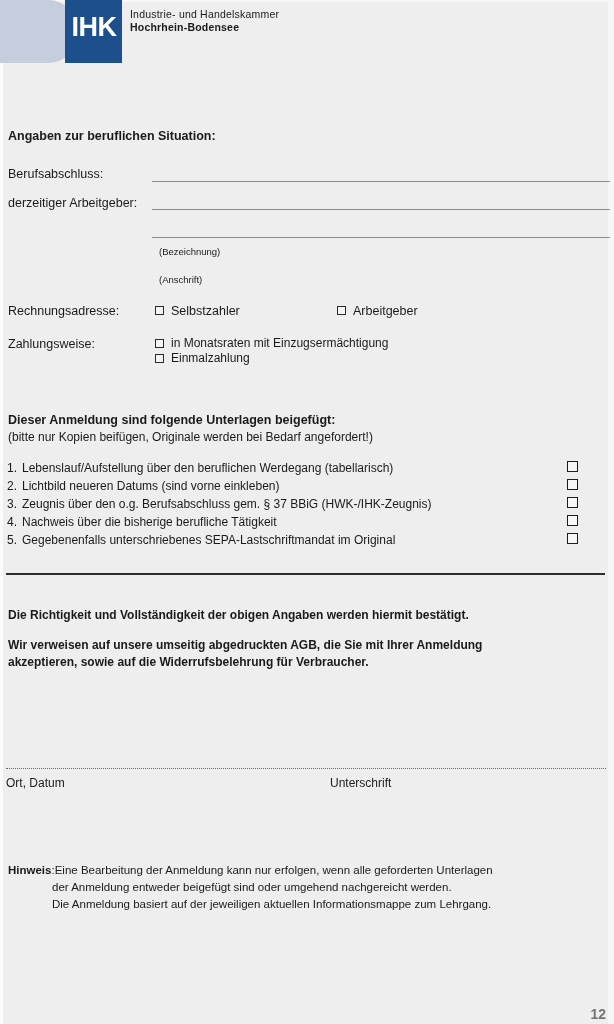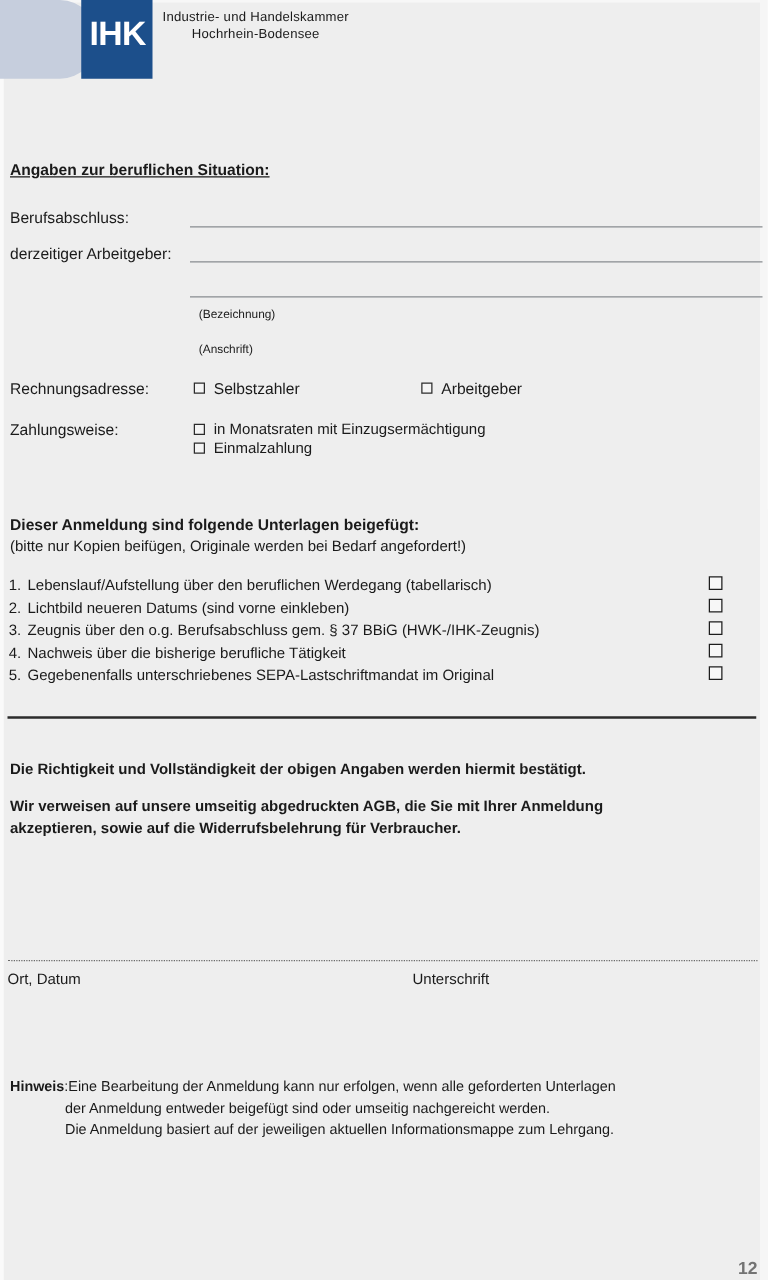--- a/index.html
+++ b/index.html
@@ -78,21 +78,21 @@
   .org-name {
     position: absolute;
     left: 130px;
     top: 8px;
     font-size: 10.5px;
     line-height: 13px;
     color: #1a1a1a;
     font-family: "Liberation Sans", sans-serif;
     letter-spacing: 0.2px;
   }
-  .org-name .l2 { font-weight: normal; text-align: center; }
+  .org-name .l2 { font-weight: bold; }
 
   
   .abs { position: absolute; white-space: nowrap; }
   .bold { font-weight: bold; }
 
   .h-section {
     font-size: 12.5px;
     font-weight: bold;
   }
 
@@ -170,21 +170,21 @@
   <div class="logo">
     <div class="logo-grey"></div>
     <div class="logo-blue"></div>
     <div class="logo-text">IHK</div>
   </div>
   <div class="org-name">
     <div class="l1">Industrie- und Handelskammer</div>
     <div class="l2">Hochrhein-Bodensee</div>
   </div>
 
-  <div class="abs h-section" style="left:8px; top:129px;text-decoration:underline;">Angaben zur beruflichen Situation:</div>
+  <div class="abs h-section" style="left:8px; top:129px;">Angaben zur beruflichen Situation:</div>
 
   <div class="abs" style="left:8px; top:167px; font-size:12.5px;">Berufsabschluss:</div>
   <div class="rule-thin" style="left:152px; top:181px; width:458px;"></div>
 
   <div class="abs" style="left:8px; top:196px; font-size:12.5px;">derzeitiger Arbeitgeber:</div>
   <div class="rule-thin" style="left:152px; top:209px; width:458px;"></div>
   <div class="abs caption" style="left:159px; top:212px;">(Bezeichnung)</div>
 
   <div class="rule-thin" style="left:152px; top:237px; width:458px;"></div>
   <div class="abs caption" style="left:159px; top:240px;">(Anschrift)</div>
@@ -235,20 +235,20 @@
   <div class="confirm-line" style="left:8px; top:655px;">akzeptieren, sowie auf die Widerrufsbelehrung für Verbraucher.</div>
 
   <div class="rule-dotted" style="left:6px; top:768px; width:600px;"></div>
   <div class="abs" style="left:6px; top:776px; font-size:12px;text-align:center;">Ort, Datum</div>
   <div class="abs" style="left:330px; top:776px; font-size:12px;">Unterschrift</div>
 
   <div class="hinweis-wrap">
     <div class="hinweis-line">
       <span class="bold">Hinweis</span><span>:</span><span>Eine Bearbeitung der Anmeldung kann nur erfolgen, wenn alle geforderten Unterlagen</span>
     </div>
-    <div class="hinweis-line hinweis-indent">der Anmeldung entweder beigefügt sind oder umseitig nachgereicht werden.</div>
+    <div class="hinweis-line hinweis-indent">der Anmeldung entweder beigefügt sind oder umgehend nachgereicht werden.</div>
     <div class="hinweis-line hinweis-indent">Die Anmeldung basiert auf der jeweiligen aktuellen Informationsmappe zum Lehrgang.</div>
   </div>
 
   <div class="artifact">&nbsp;</div>
   <div class="page-num">12</div>
 
 </div>
 
 </body></html>

